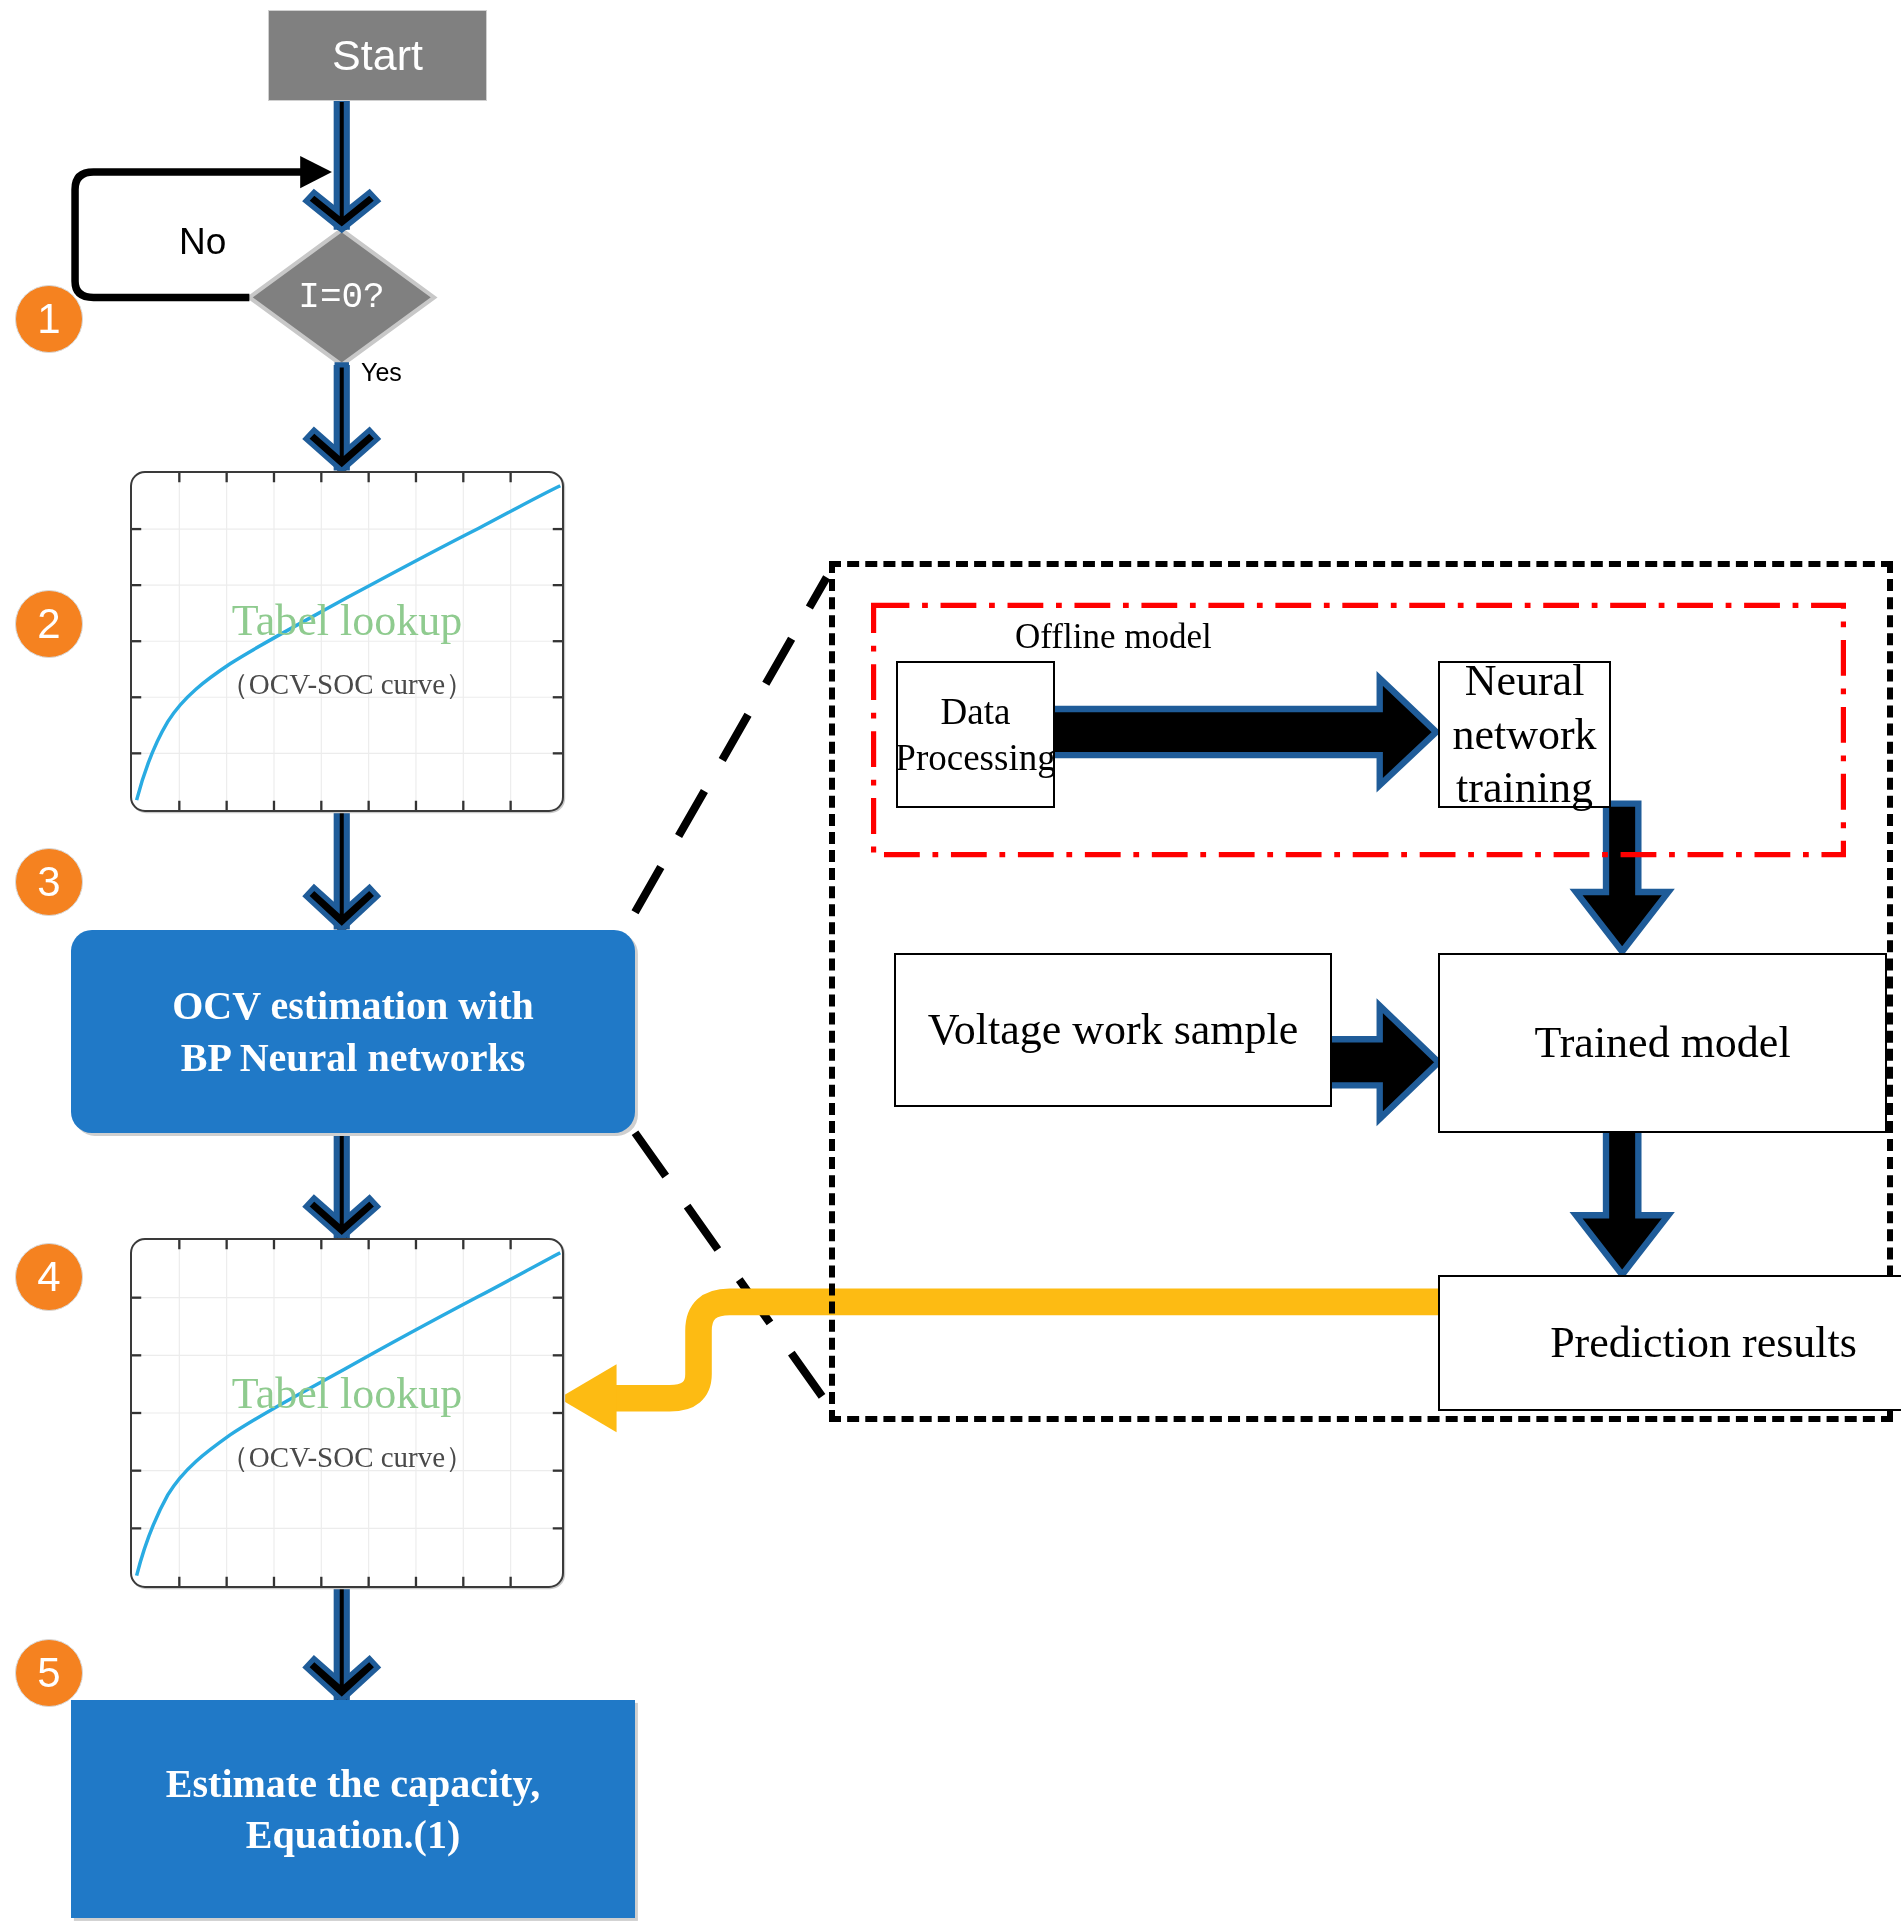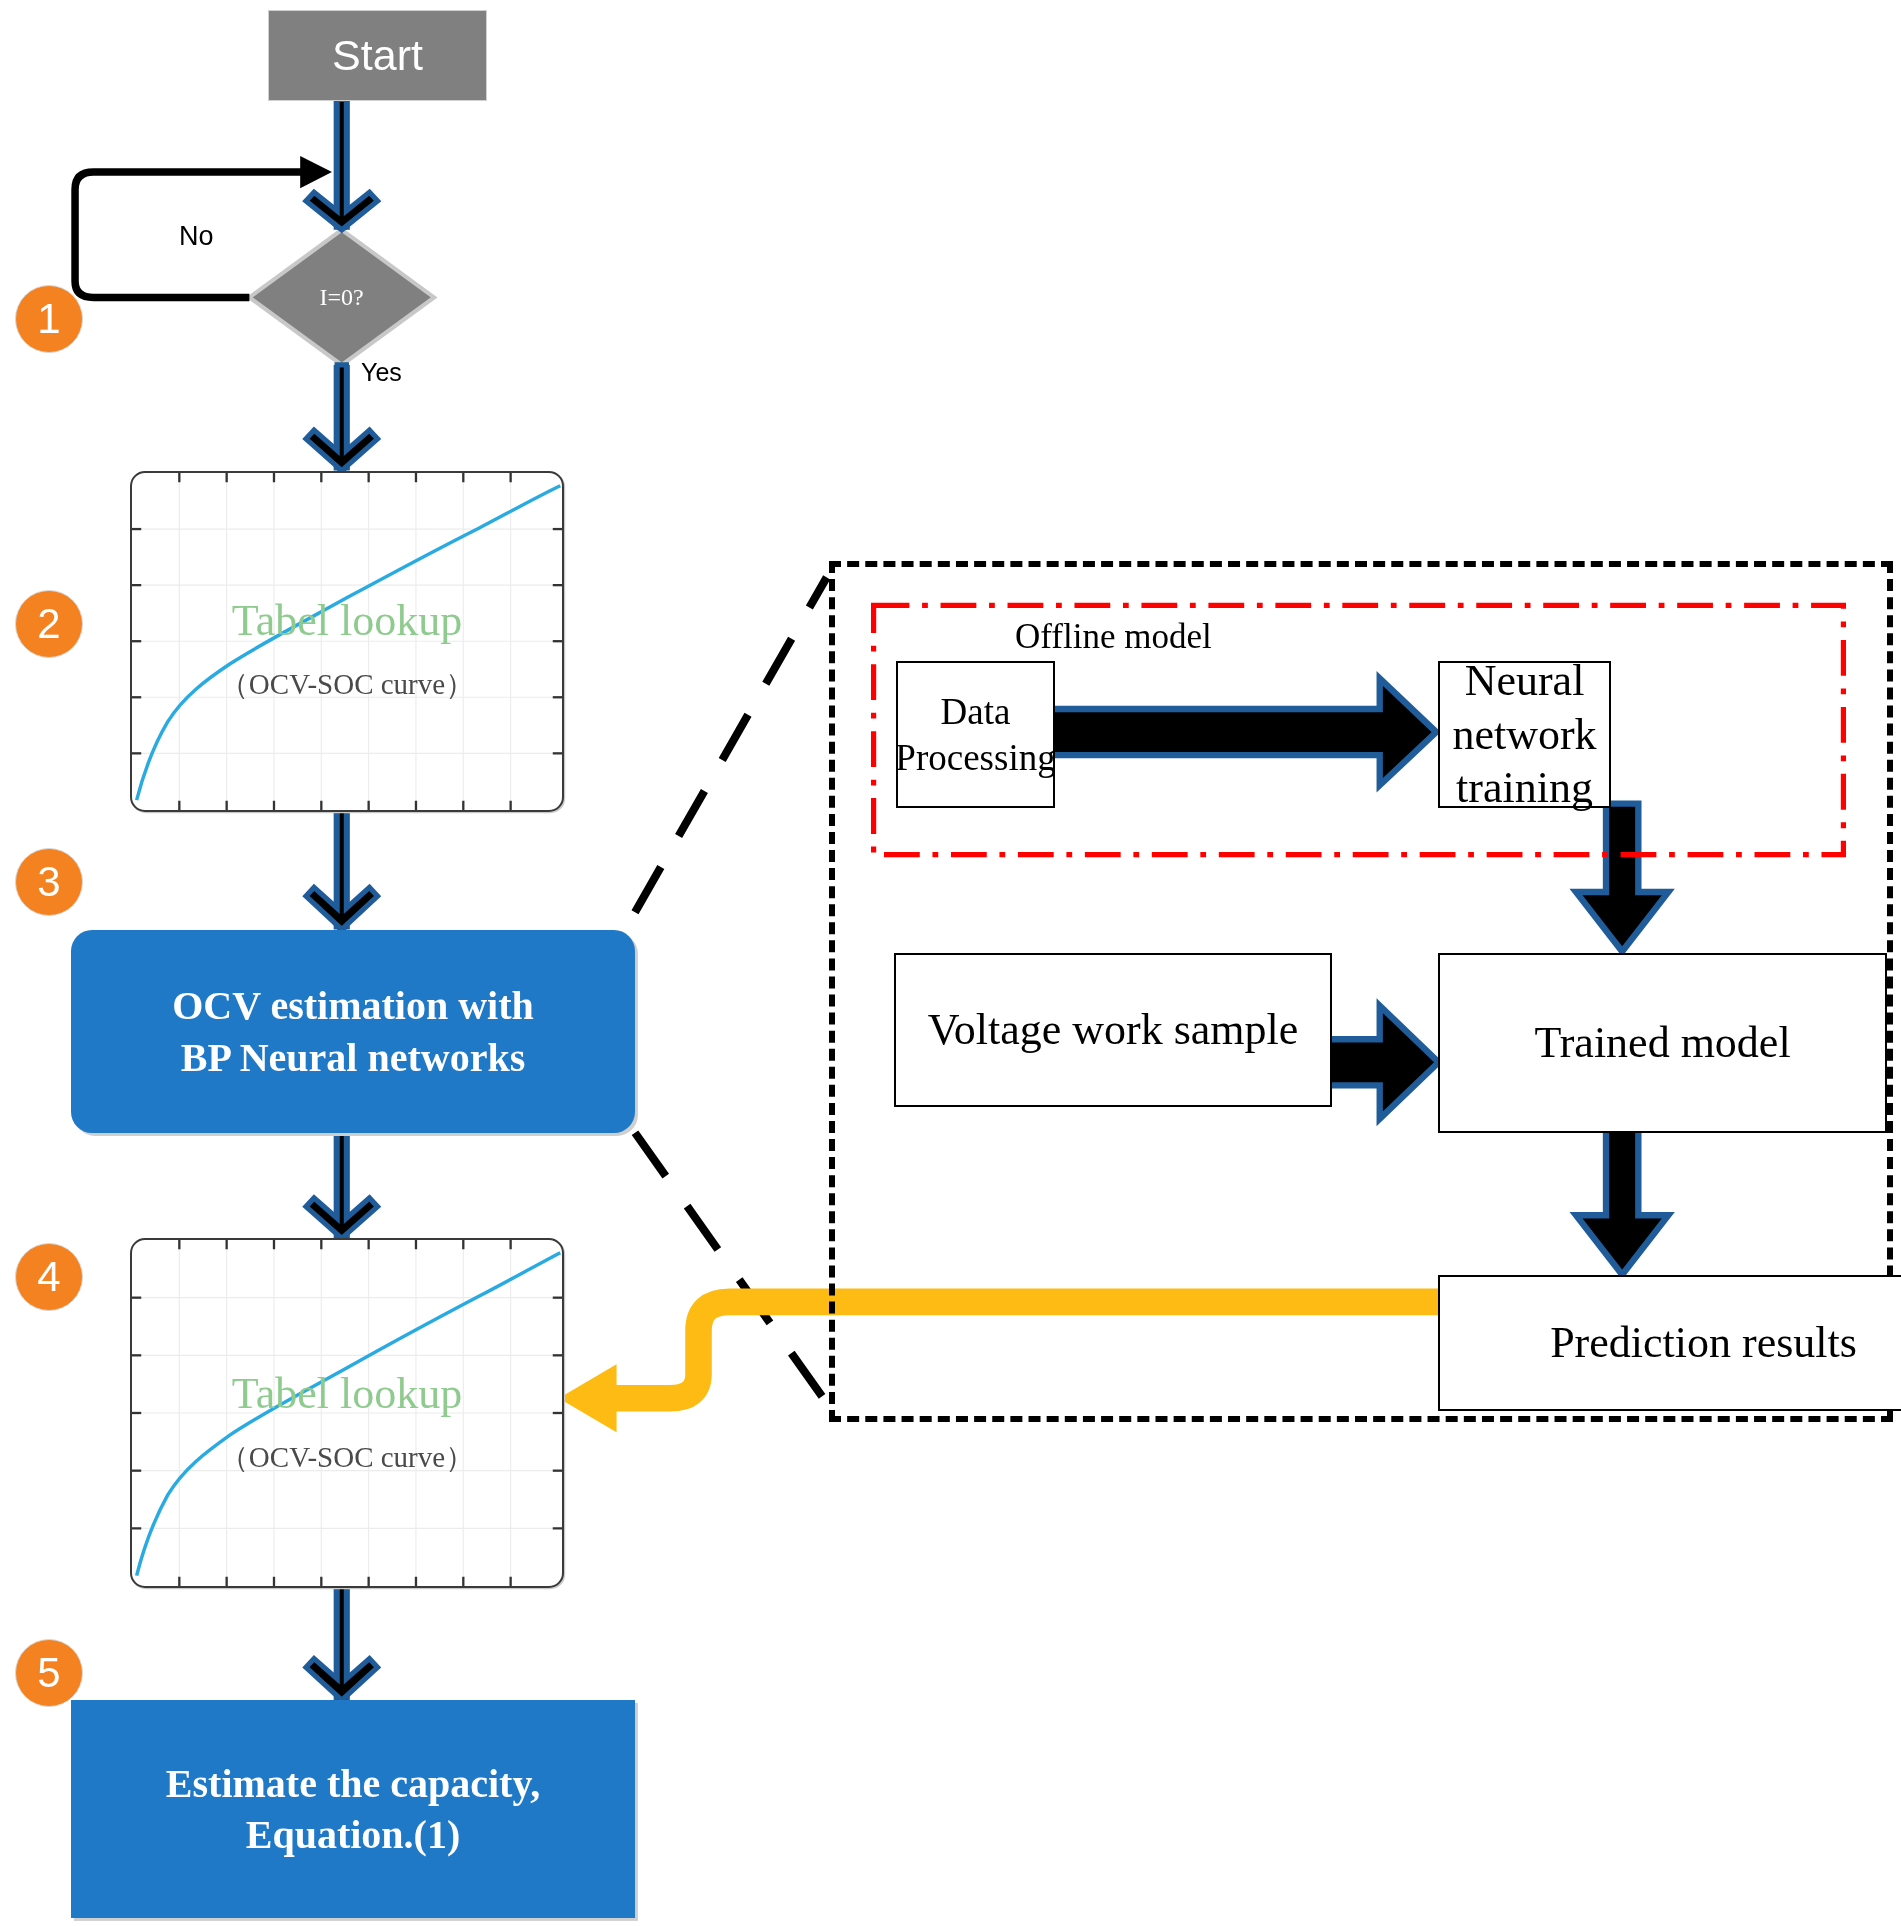--- a/index.html
+++ b/index.html
@@ -20,21 +20,21 @@
   
   .startbox{
     position:absolute;background:#808080;border:1.7px solid #d0d0d0;
     display:flex;align-items:center;justify-content:center;
     color:#ffffff;font-family:"Liberation Sans",sans-serif;font-size:43px;margin-left:29px;
   }
 
   
   .diamond-label{
     position:absolute;display:flex;align-items:center;justify-content:center;
-    color:#ffffff;font-family:Liberation Serif, serif;font-size:24px;
+    color:#ffffff;font-family:Liberation Mono, monospace;font-size:36px;
   }
 
   
   .chartbox{
     position:absolute;background:#ffffff;
     border:2.3px solid #3a3a3a;border-radius:15px;
     box-shadow:1.2px 1.2px 0 0 #c9c9c9;
     overflow:hidden;
   }
   .chart-title{
@@ -165,21 +165,21 @@
   </div>
 
   <div class="startbox" style="left:239px;top:9.8px;width:217px;height:89px;">
     <span>Start</span>
   </div>
 
   <div class="diamond-label" style="left:249px;top:271px;width:185px;height:53px;">
     <span>I=0?</span>
   </div>
 
-  <div class="txt sans" style="left:179px;top:221px;font-size:27px;">
+  <div class="txt sans" style="left:179px;top:221px;font-size:37px;">
     <span>No</span>
   </div>
   <div class="txt sans" style="left:361px;top:358px;font-size:25px;text-align:center;">
     <span>Yes</span>
   </div>
 
   <div class="chartbox" style="left:130px;top:471px;width:430px;height:337px;">
     <svg viewBox="0 0 745 583" preserveAspectRatio="none" style="position:absolute;left:0;top:0;width:100%;height:100%;">
 
       <g stroke="#ececec" stroke-width="2">

